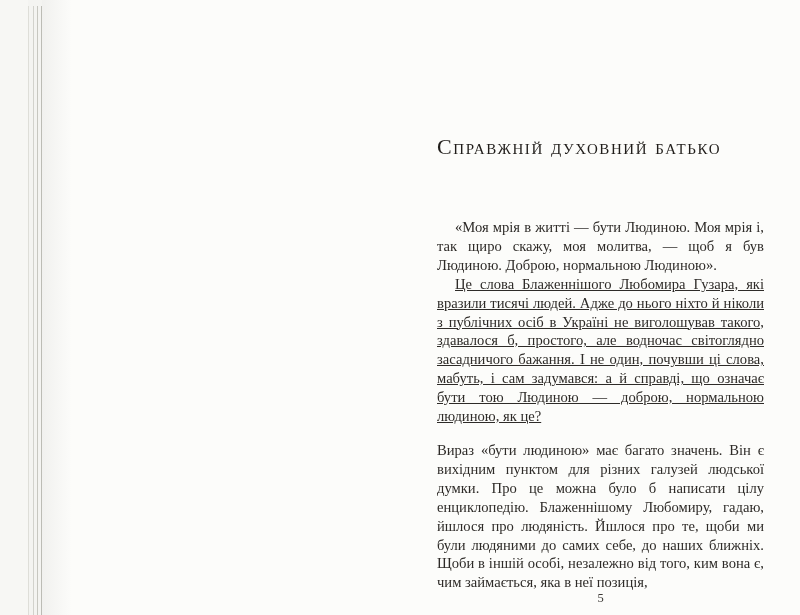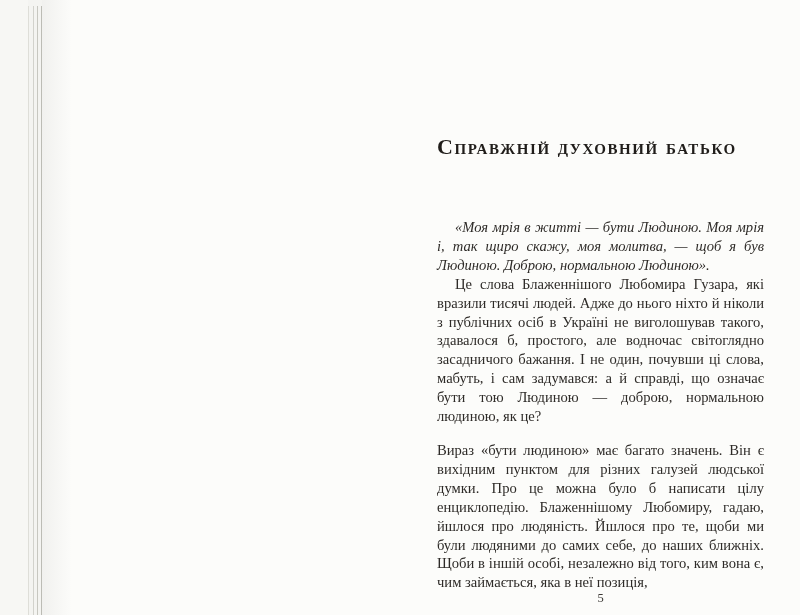--- a/index.html
+++ b/index.html
@@ -43,35 +43,34 @@
   
   .content {
     position: absolute;
     left: 437px; top: 134px; width: 327px;
     color: #2e2b28;
     font-size: 14.6px;
     line-height: 18.9px;
     text-align: justify;
   }
   .chapter-title {
-    font-weight: bold;
+    font-weight: normal;
     font-variant: small-caps;
     font-size: 22px;
     line-height: 26px;
     letter-spacing: 1.6px;
     color: #201d1a;
     text-align: left;
     margin-bottom: 58px;
     white-space: nowrap;
   }
   .epigraph {
-    font-style: italic;
     text-indent: 18px;
   }
-  .para.indent { text-indent: 18px; }
+  .para.indent { text-indent: 18px; text-decoration: underline; }
   .para.section { margin-top: 15px; }
   .page-number {
     position: absolute;
     left: 437px; top: 591px; width: 327px;
     text-align: center;
     font-size: 12.5px;
     color: #3a3733;
   }
 </style>
 </head>

